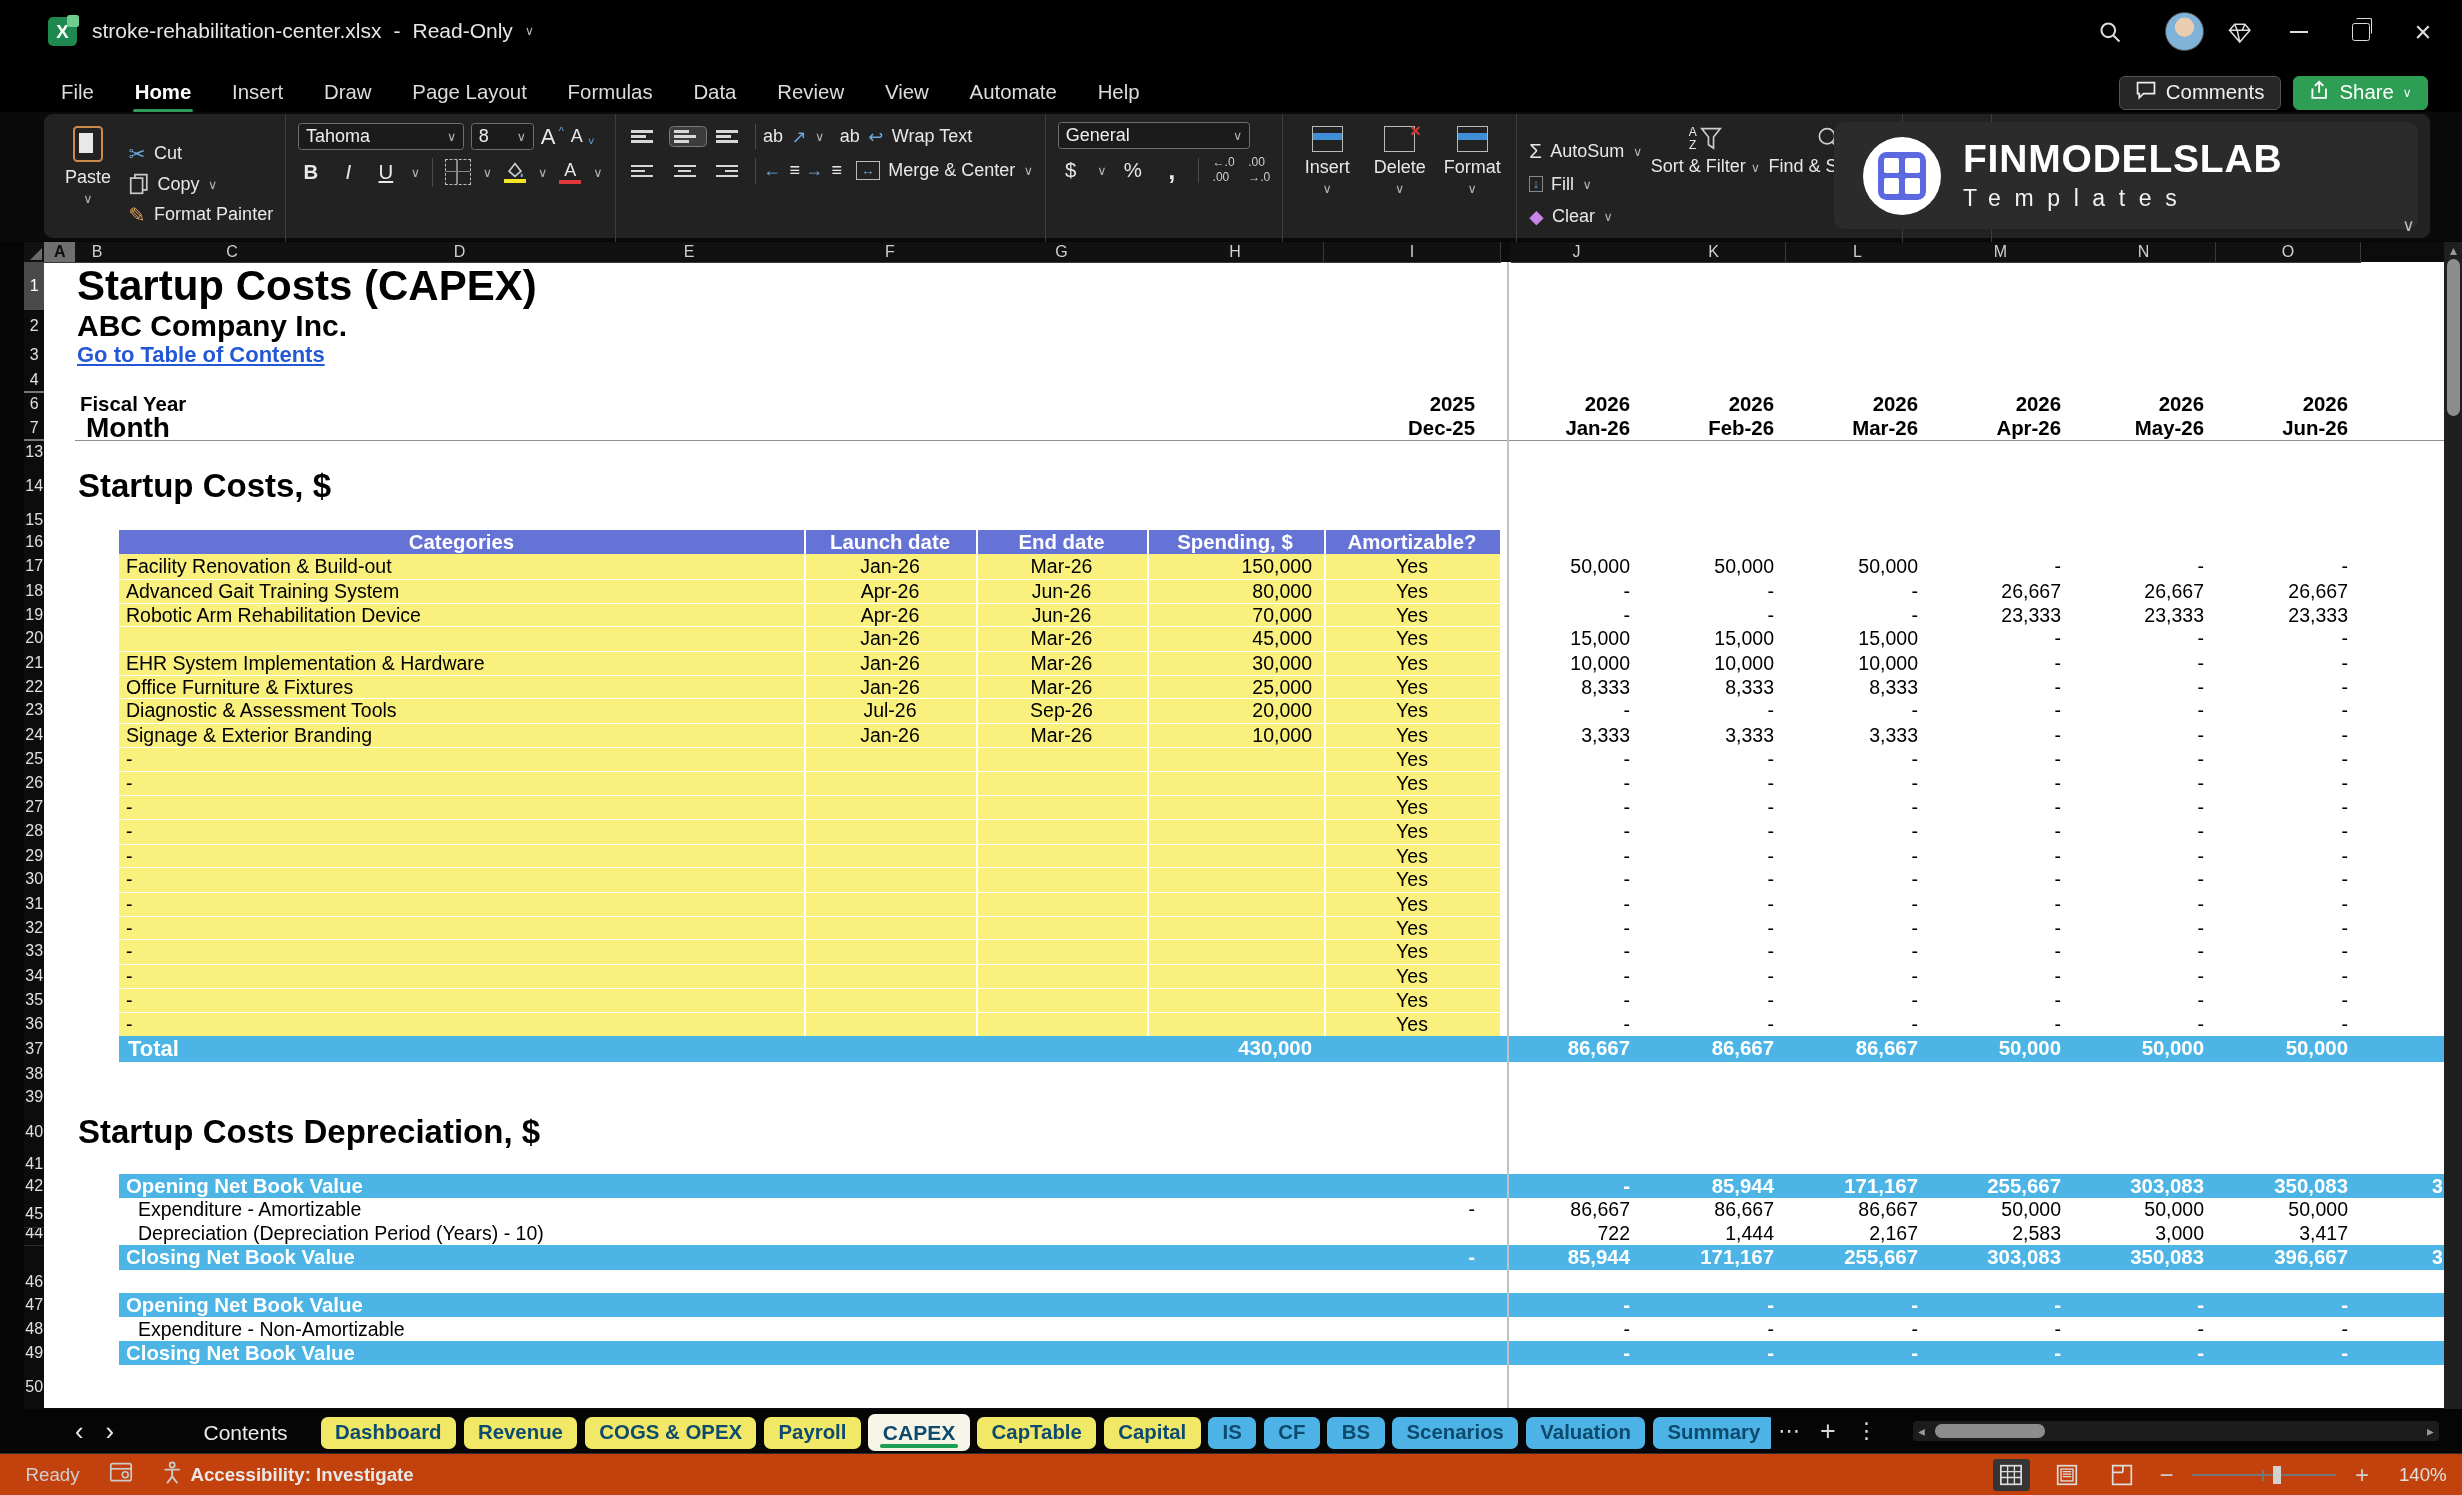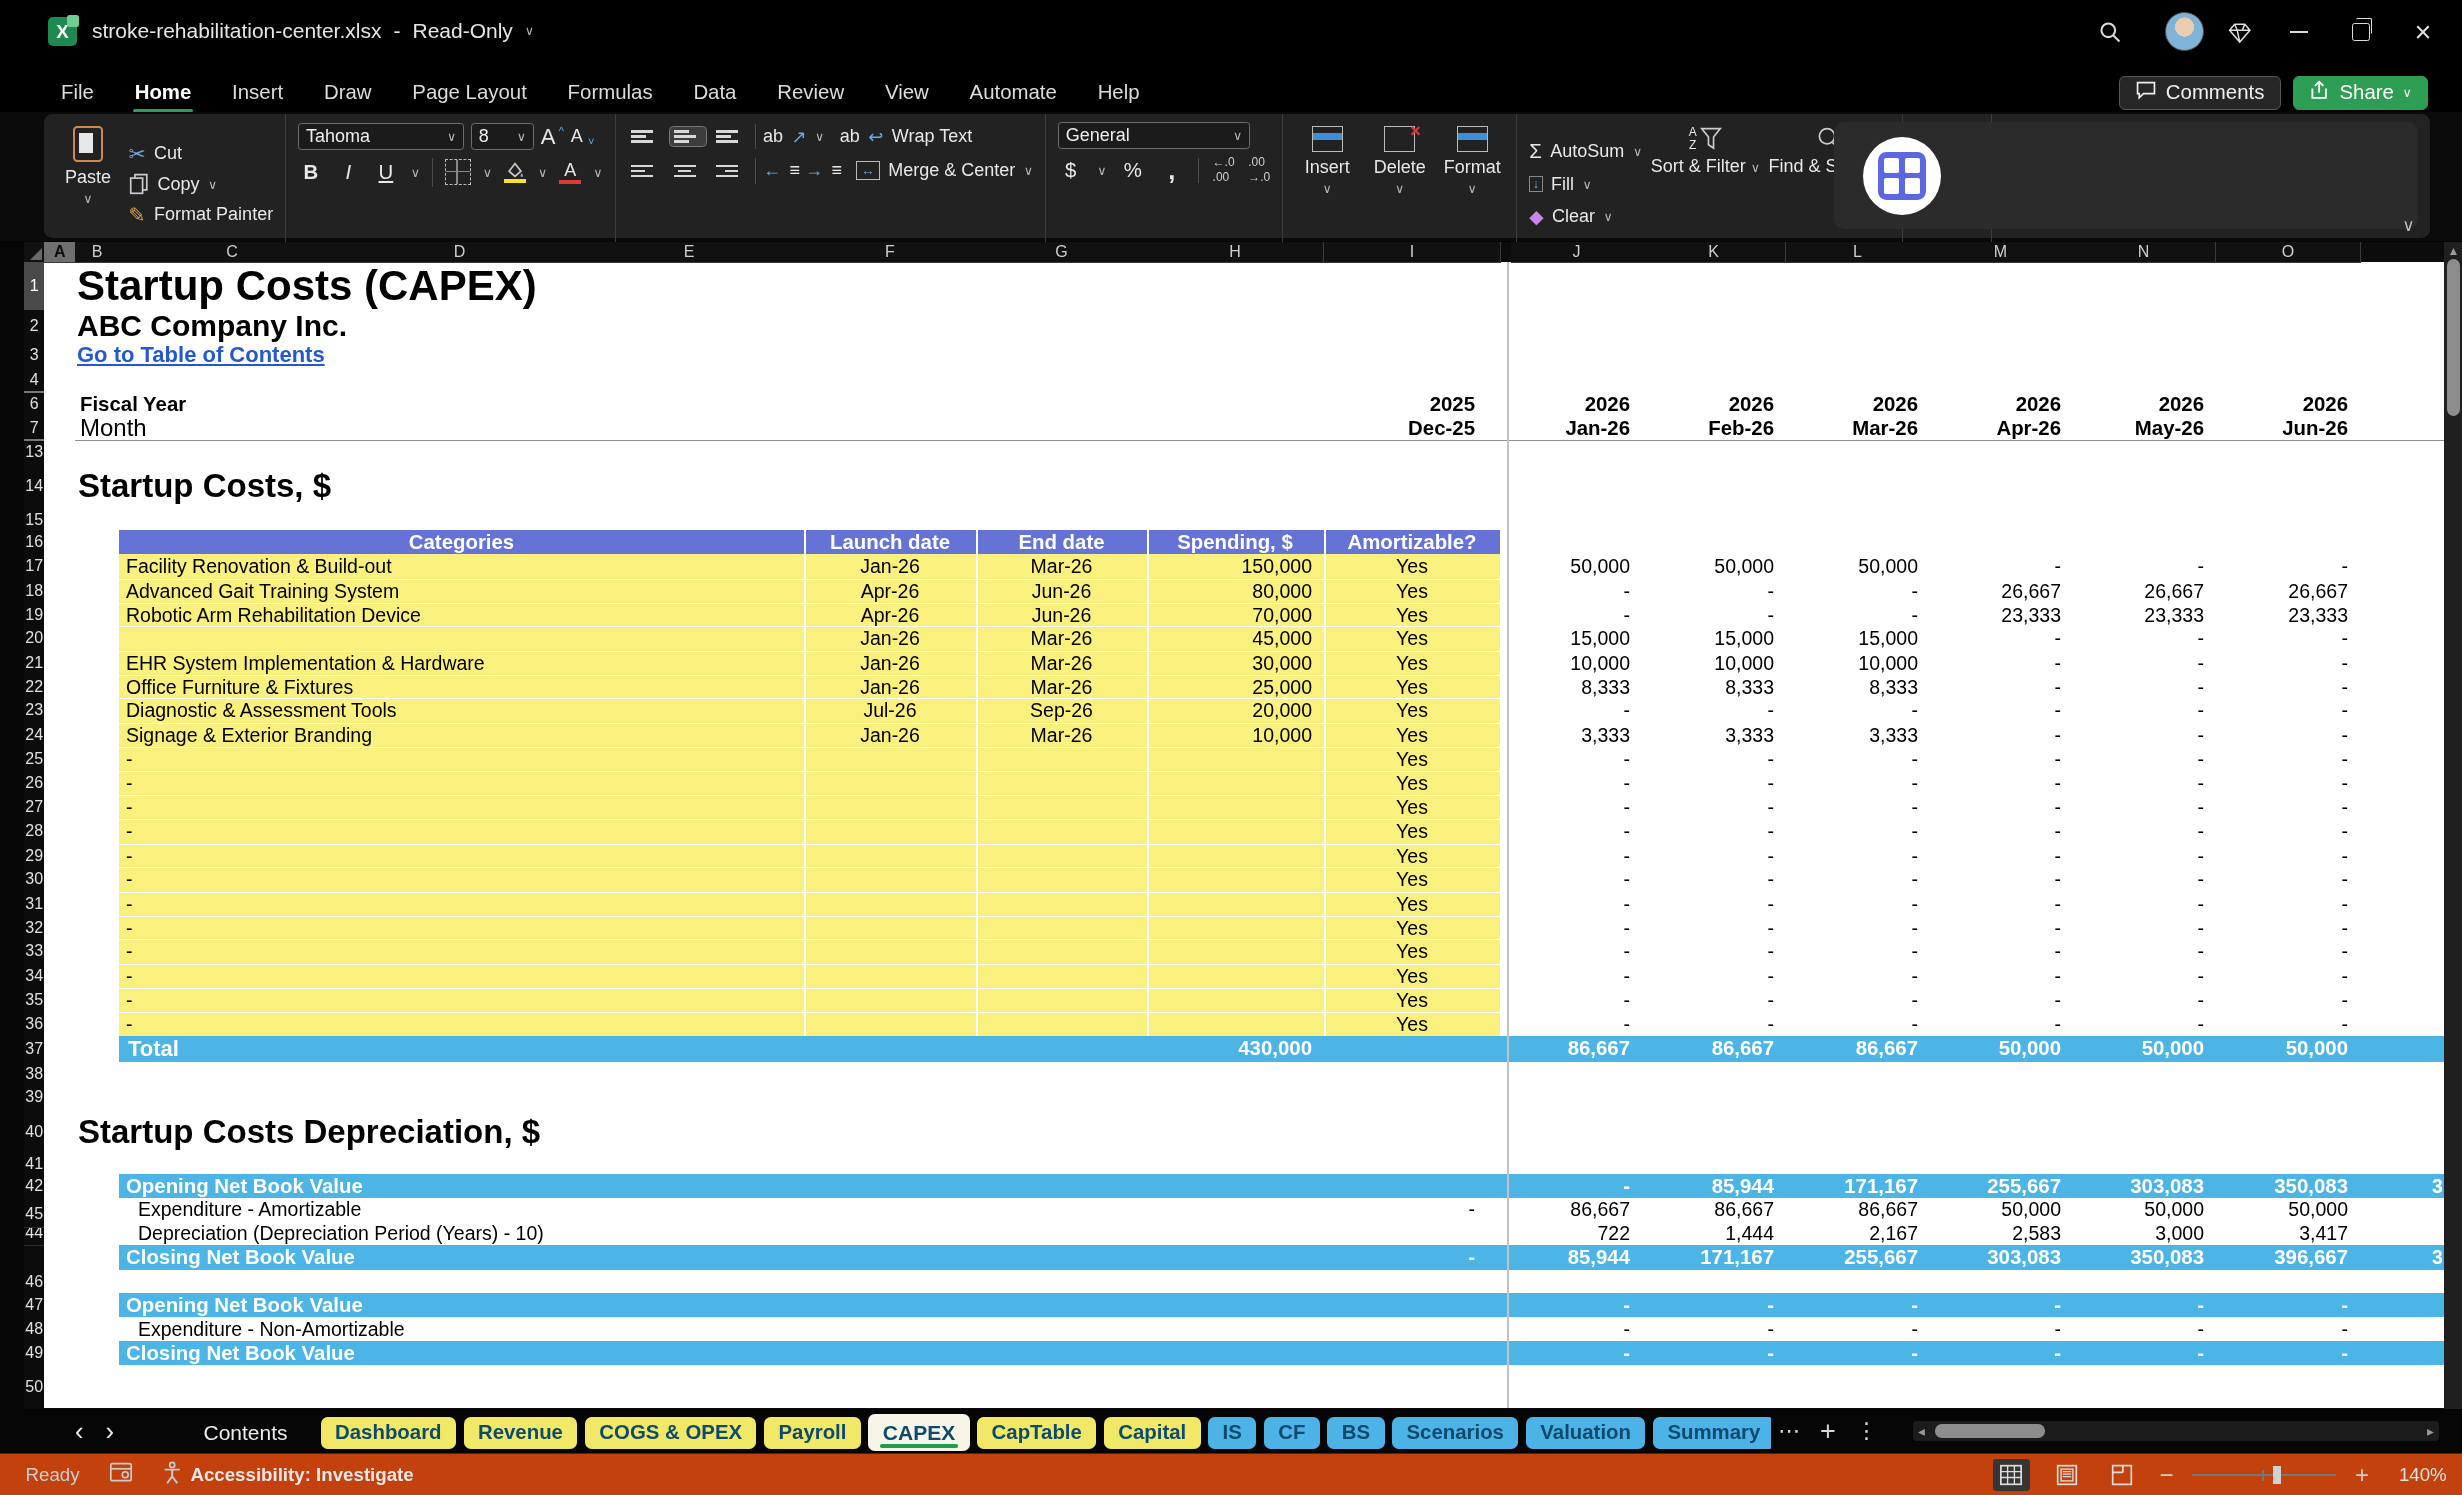--- a/index.html
+++ b/index.html
@@ -448,20 +448,24 @@
 
       <div id="brand-panel">
         <div id="brand-circle">
             <div id="brand-square">
               <div></div>
               <div></div>
               <div></div>
               <div></div>
             </div>
           </div>
+        <div>
+          <div id="brand-name">FINMODELSLAB</div>
+          <div id="brand-sub">Templates</div>
+        </div>
       </div>
       <div id="ribbon-collapse">∨</div>
     </div>
   </div>
 
   <div id="sheet">
     <div id="sheetbg"></div>
     <div id="corner"></div>
 
   <div class="colhdr active" style="left: 20.4px; width: 31px;">A</div>
@@ -522,21 +526,21 @@
       <div class="rownum" style="top: 1051px; height: 24px;">47</div>
       <div class="rownum" style="top: 1075px; height: 24px;">48</div>
       <div class="rownum" style="top: 1099px; height: 24px;">49</div>
       <div class="rownum" style="top: 1123px; height: 44px;">50</div>
       <div class="hidline" style="top: 149px;"></div>
       <div class="hidline" style="top: 197px;"></div>
       <div class="cell" style="left: 53px; width: 764px; top: 68px; height: 31px; font-size: 30px; font-weight: bold;">ABC Company Inc.</div>
       <div class="cell" style="left: 53px; width: 933px; top: 20.4px; height: 48px; font-size: 42px; font-weight: bold;">Startup Costs (CAPEX)</div>
       <div class="cell" style="left: 53px; width: 509px; top: 99px; height: 27px; font-size: 22px; font-weight: bold; color: rgb(34, 87, 213); text-decoration: underline;">Go to Table of Contents</div>
       <div class="cell" style="left: 56px; width: 255px; top: 150px; height: 24px; font-weight: bold; font-size: 20.4px;">Fiscal Year</div>
-      <div class="cell" style="left: 56px; width: 255px; top: 174px; height: 24px; font-weight: normal; font-size: 24px;">Month</div>
+      <div class="cell" style="left: 62px; width: 255px; top: 174px; height: 24px; font-weight: bold; font-size: 28px;">Month</div>
       <div class="cell" style="left: 1300px; width: 151px; top: 150px; height: 24px; justify-content: flex-end; font-weight: bold; font-size: 20.4px;">2025</div>
       <div class="cell" style="left: 1300px; width: 151px; top: 174px; height: 24px; justify-content: flex-end; font-weight: bold; font-size: 20.4px;">Dec-25</div>
       <div class="cell" style="left: 1487px; width: 119px; top: 150px; height: 24px; justify-content: flex-end; font-weight: bold; font-size: 20.4px;">2026</div>
       <div class="cell" style="left: 1487px; width: 119px; top: 174px; height: 24px; justify-content: flex-end; font-weight: bold; font-size: 20.4px;">Jan-26</div>
       <div class="cell" style="left: 1618px; width: 132px; top: 150px; height: 24px; justify-content: flex-end; font-weight: bold; font-size: 20.4px;">2026</div>
       <div class="cell" style="left: 1618px; width: 132px; top: 174px; height: 24px; justify-content: flex-end; font-weight: bold; font-size: 20.4px;">Feb-26</div>
       <div class="cell" style="left: 1762px; width: 132px; top: 150px; height: 24px; justify-content: flex-end; font-weight: bold; font-size: 20.4px;">2026</div>
       <div class="cell" style="left: 1762px; width: 132px; top: 174px; height: 24px; justify-content: flex-end; font-weight: bold; font-size: 20.4px;">Mar-26</div>
       <div class="cell" style="left: 1905px; width: 132px; top: 150px; height: 24px; justify-content: flex-end; font-weight: bold; font-size: 20.4px;">2026</div>
       <div class="cell" style="left: 1905px; width: 132px; top: 174px; height: 24px; justify-content: flex-end; font-weight: bold; font-size: 20.4px;">Apr-26</div>

